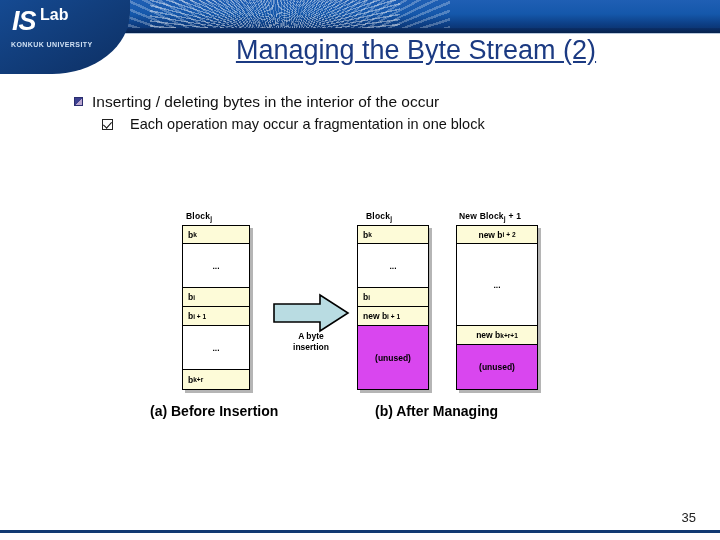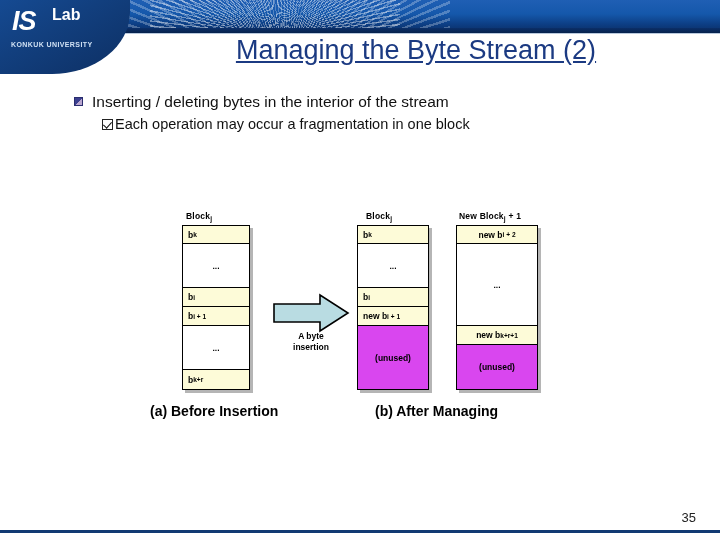--- a/index.html
+++ b/index.html
@@ -55,39 +55,39 @@
     border-right: 2px solid rgba(255,255,255,.45);
     border-bottom: 2px solid rgba(255,255,255,.35);
     pointer-events: none;
   }
   .logo-text {
     position: absolute; left: 12px; top: 8px;
     color: #ffffff; font-weight: bold; font-style: italic;
     font-size: 27px; letter-spacing: -1px; line-height: 1;
   }
   .logo-lab {
-    position: absolute; left: 52px; top: 7px;
+    position: absolute; left: 40px; top: 7px;
     color: #ffffff; font-weight: bold; font-size: 16px;
     font-style: normal; line-height: 1;
   }
   .logo-univ {
     position: absolute; left: 11px; top: 41px;
     color: #cfe0f3; font-size: 7px; font-weight: bold; letter-spacing: .4px;
   }
 
   
   .slide-title {
     position: absolute; left: 126px; top: 36px; width: 580px;
     color: #1b3a82; font-size: 27px; text-align: center; line-height: 1.1; text-decoration: underline;
   }
 
   
   .bullets { position: absolute; left: 74px; top: 92px; width: 600px; }
   .bullet-l1 { display: flex; align-items: flex-start; gap: 9px; margin-bottom: 4px; }
-  .bullet-l2 { display: flex; align-items: flex-start; gap: 2px; margin-left: 28px; }
+  .bullet-l2 { display: flex; align-items: flex-start; gap: 17px; margin-left: 28px; }
   .bullet-sq {
     width: 9px; height: 9px; margin-top: 5px; flex: 0 0 auto;
     background:
       linear-gradient(135deg, #3b3f8f 0 50%, #b9a6cf 50% 100%);
     border: 1px solid #2a2d6e;
   }
   .bullet-check {
     width: 11px; height: 11px; margin-top: 4px; flex: 0 0 auto;
     border: 1px solid #222; position: relative; background: #fff;
   }
@@ -165,21 +165,21 @@
   <div class="logo-text">IS</div>
   <div class="logo-lab">Lab</div>
   <div class="logo-univ">KONKUK UNIVERSITY</div>
 </div>
 
 <div class="slide-title">Managing the Byte Stream (2)</div>
 
 <div class="bullets">
   <div class="bullet-l1">
     <span class="bullet-sq"></span>
-    <span class="bullet-t1">Inserting / deleting bytes in the interior of the stream</span>
+    <span class="bullet-t1">Inserting / deleting bytes in the interior of the occur</span>
   </div>
   <div class="bullet-l2">
     <span class="bullet-check"></span>
     <span class="bullet-t2">Each operation may occur a fragmentation in one block</span>
   </div>
 </div>
 
 <div class="diagram">
 
   <div class="blk-label" id="lbl0" style="left:186px; top:6px;"><span>Block</span><span class="sub">j</span></div>

